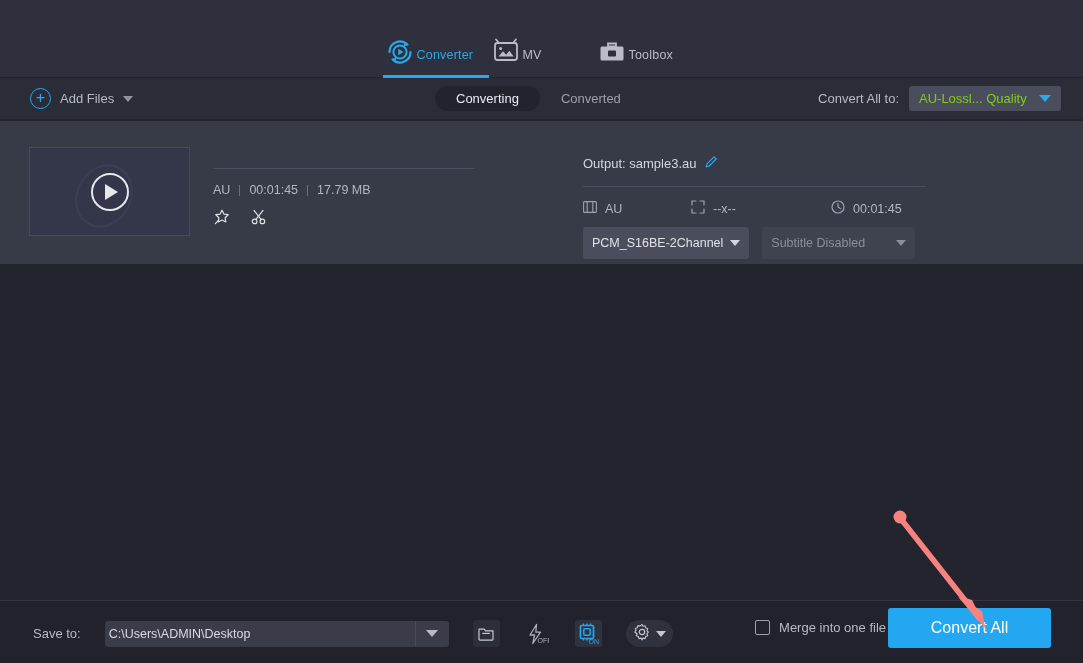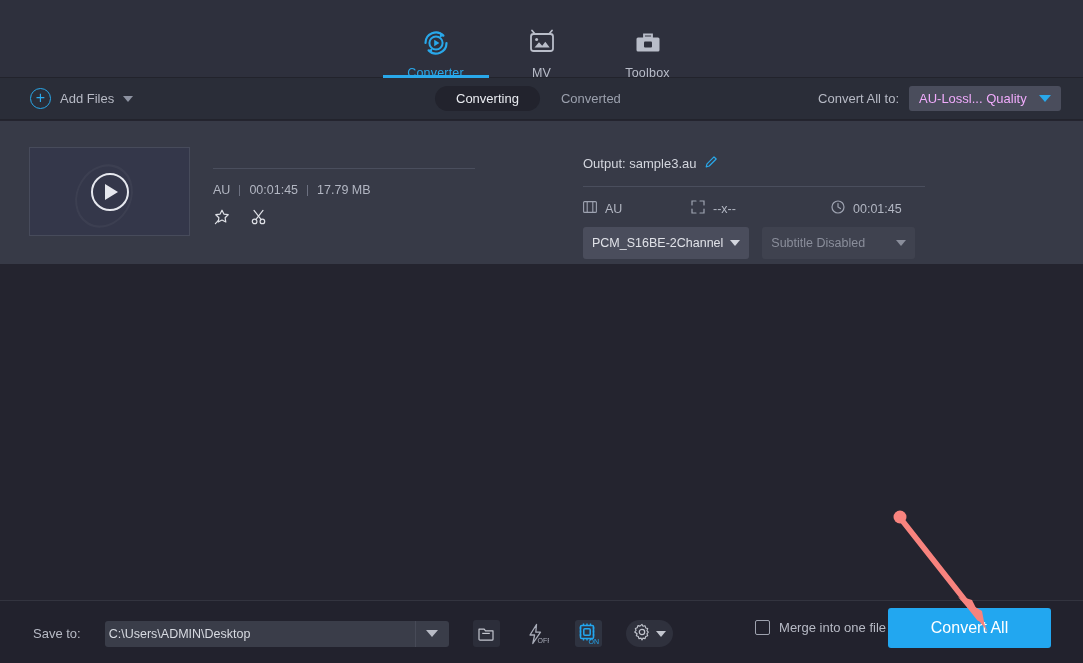--- a/index.html
+++ b/index.html
@@ -20,21 +20,21 @@
   .topnav {
     position: absolute; left: 0; top: 0;
     width: 1083px; height: 78px;
     background: #2e303d;
     border-bottom: 1px solid #22232c;
     display: flex; justify-content: center; align-items: flex-start;
   }
   .navtabs { display: flex; height: 78px; }
   .navtab {
     width: 106px; height: 78px;
-    display: flex; flex-direction: column;
+    display: flex; flex-direction: row;
     align-items: center; justify-content: flex-start;
     padding-top: 26px;
     position: relative;
     cursor: pointer;
     color: #b9bdc9;
   }
   .navtab .ico { height: 34px; display: flex; align-items: center; justify-content: center; }
   .navtab .lbl { font-size: 12.5px; margin-top: 6px; letter-spacing: .2px; }
   .navtab.active { color: #29a8ea; }
   .navtab.active::after {
@@ -79,21 +79,21 @@
   .seg-btn.active { background: #22232d; color: #e9ebf0; }
   .convertall-to {
     position: absolute; right: 22px; top: 86px;
     display: flex; align-items: center; gap: 10px;
   }
   .convertall-to .lab { font-size: 13px; color: #b7bac5; }
   .preset-pill {
     height: 25px; min-width: 152px; padding: 4px 10px;
     background: #4a4d5c; border-radius: 3px;
     display: flex; align-items: center; justify-content: space-between;
-    font-size: 13px; color: #f0abfc; cursor: pointer;
+    font-size: 13px; color: #84cc16; cursor: pointer;
   }
   .caret-blue {
     width: 0; height: 0; margin-left: 10px;
     border-left: 6px solid transparent;
     border-right: 6px solid transparent;
     border-top: 7px solid #29a8ea;
   }
 
   
   .item {

